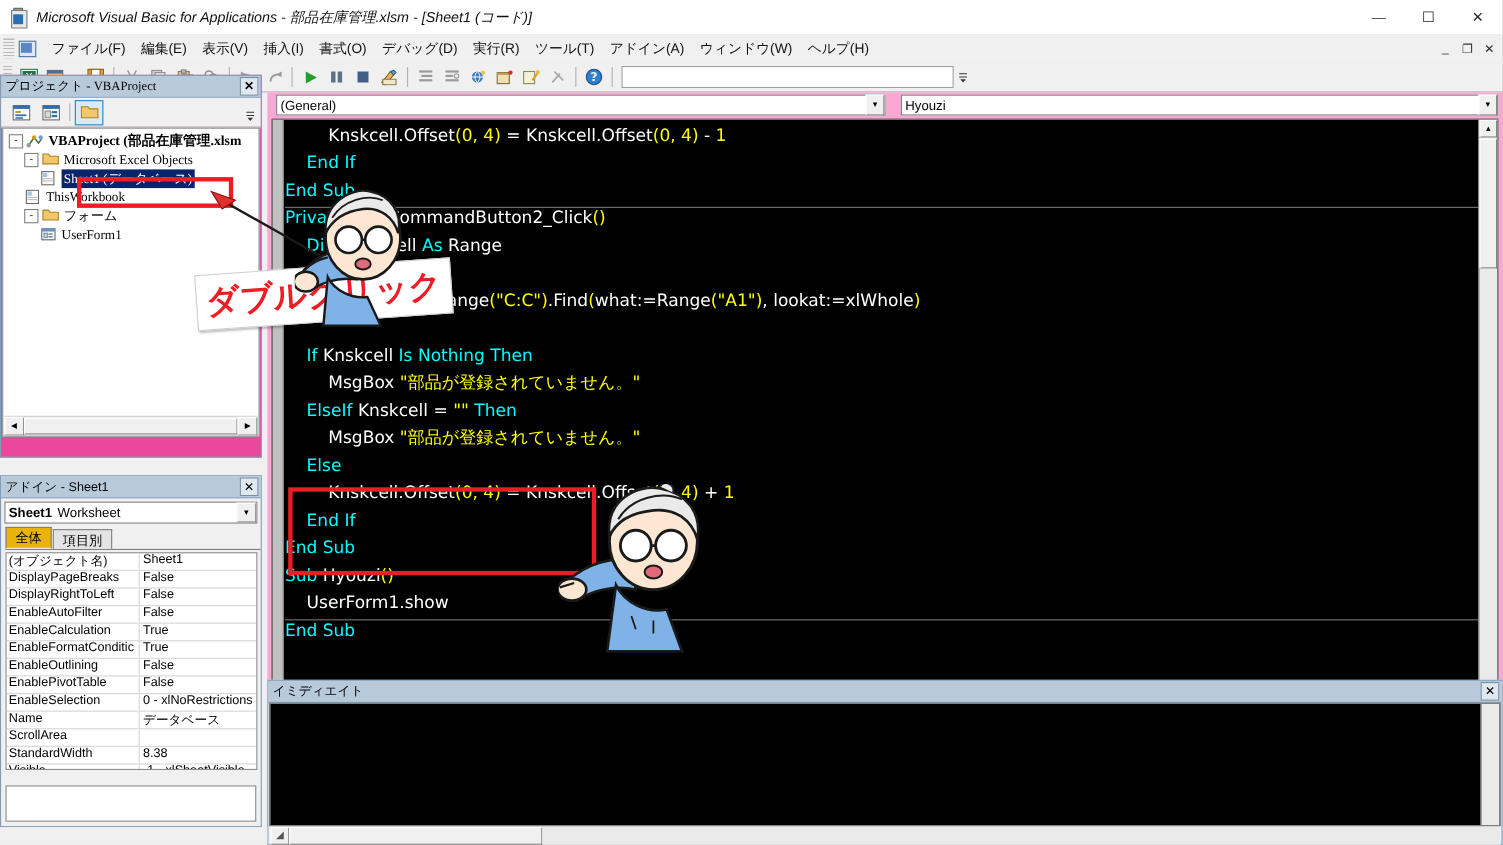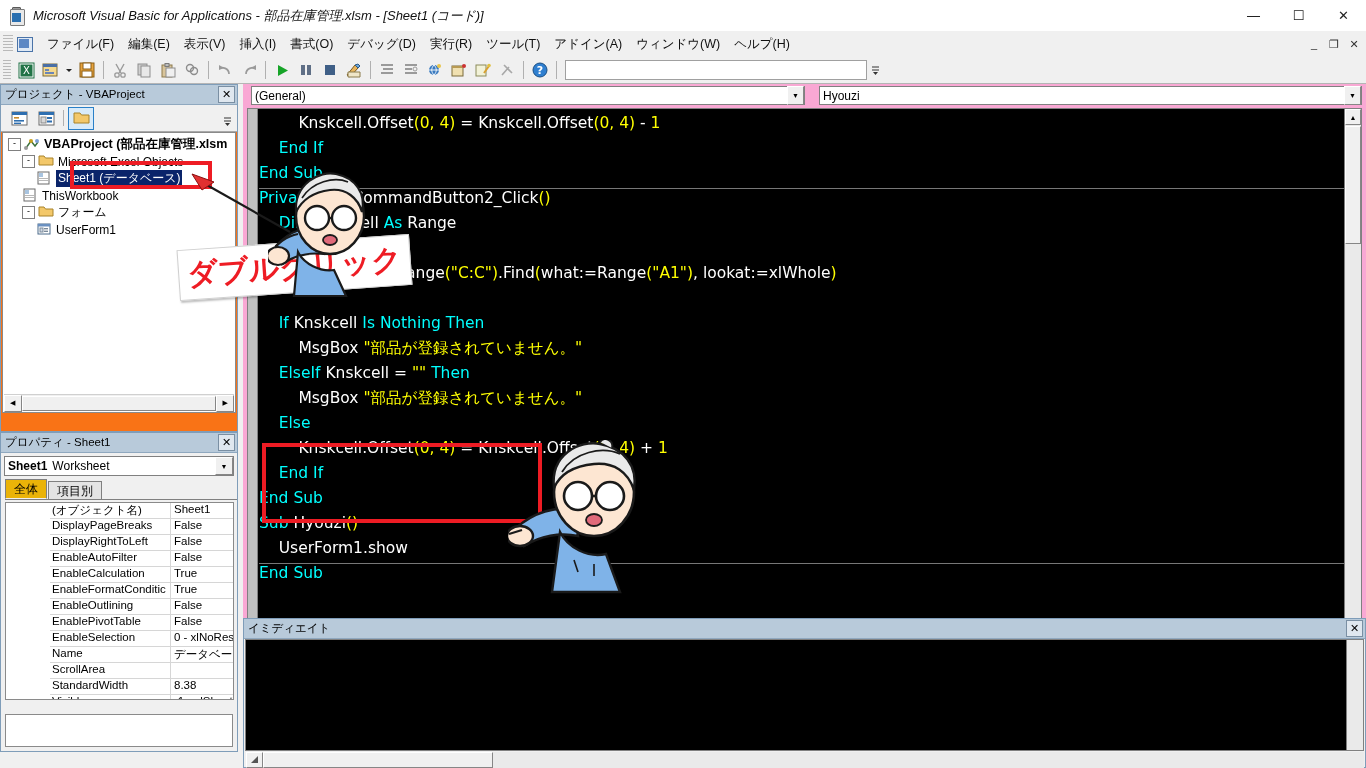--- a/index.html
+++ b/index.html
@@ -40,22 +40,22 @@
   .tgrip{width:8px;height:20px;margin:0 3px;
     background:repeating-linear-gradient(to bottom,#b9b9b9 0 1px,transparent 1px 3px);}
   .tbtn{width:22px;height:22px;margin:0 1px;display:flex;align-items:center;justify-content:center;position:relative;}
   .tsep{width:1px;height:18px;background:#b0b0b0;margin:0 4px;}
   .tbox{width:300px;height:18px;background:#fff;border:1px solid #a0a0a0;margin-left:4px;}
   .tspin{width:12px;height:20px;margin-left:2px;display:flex;flex-direction:column;justify-content:center;align-items:center;font-size:7px;color:#333;}
 
   svg{display:block;}
 
   
-  .proj{position:absolute;left:0;top:84px;width:238px;height:348px;background:#f97316;
-    border:1px solid #7f9db9;box-sizing:border-box;}
+  .proj{position:absolute;left:0;top:68px;width:238px;height:348px;background:#ec4899;
+    border:1px solid #7f9db9;box-sizing:border-box;font-family:Liberation Serif, serif;}
   .panel-caption{height:19px;background:#b8cada;display:flex;align-items:center;
     padding:0 2px 0 4px;font-size:11.5px;color:#000;border-bottom:1px solid #8fa8bf;}
   .panel-caption .cap-title{flex:1;white-space:nowrap;overflow:hidden;}
   .capx{width:15px;height:15px;border:1px solid #7a8fa3;background:#dfe7ef;
     display:flex;align-items:center;justify-content:center;font-size:11px;font-weight:bold;color:#000;}
   .proj-toolbar{height:26px;background:#f0f0f0;display:flex;align-items:center;padding-left:6px;
     border-bottom:1px solid #a9a9a9;position:relative;}
   .pbtn{width:24px;height:21px;margin-right:3px;display:flex;align-items:center;justify-content:center;}
   .pbtn.on{border:1px solid #2a80c8;background:#d8ebfa;}
   .psep{width:1px;height:16px;background:#b0b0b0;margin:0 4px 0 2px;}
@@ -81,21 +81,21 @@
     border:1px solid #7f9db9;box-sizing:border-box;}
   .prop-combo{margin:3px 3px 0 3px;height:18px;background:#fff;border:1px solid #808080;
     display:flex;align-items:center;padding-left:3px;font-size:12px;}
   .prop-combo .pc-name{font-weight:bold;margin-right:5px;}
   .pc-arrow{margin-left:auto;width:16px;height:16px;background:#f0f0f0;border:1px solid #fff;
     border-right-color:#868686;border-bottom-color:#868686;display:flex;align-items:center;justify-content:center;font-size:7px;}
   .ptabs{display:flex;align-items:flex-end;height:20px;margin:3px 0 0 4px;border-bottom:1px solid #808080;}
   .ptab{height:18px;padding:1px 8px 0 8px;font-size:12px;border:1px solid #808080;border-bottom:none;
     background:#e4e4e4;margin-right:1px;box-sizing:border-box;}
   .ptab.active{background:#eab308;height:20px;border-bottom:1px solid #f0f0f0;font-weight:normal;}
-  .ptable{margin:2px 3px 0 4px;border:1px solid #8a8a8a;background:#fff;height:196px;overflow:hidden;padding-left:44px;}
+  .ptable{margin:2px 3px 0 4px;border:1px solid #8a8a8a;background:#fff;height:196px;overflow:hidden;}
   .prow{display:flex;height:15px;border-bottom:1px solid #d6d6d6;font-size:11.5px;}
   .pkey{width:118px;padding-left:2px;border-right:1px solid #d6d6d6;overflow:hidden;white-space:nowrap;}
   .pval{flex:1;padding-left:3px;overflow:hidden;white-space:nowrap;}
   .props-blank{position:absolute;left:4px;right:4px;bottom:4px;top:281px;background:#fff;border:1px solid #8a8a8a;}
 
   
   .codewin{position:absolute;left:243px;top:84px;right:0;bottom:16px;background:#f9a8d4;}
   .combo-row{position:absolute;left:8px;top:2px;right:4px;height:20px;display:flex;}
   .cmb{height:19px;background:#fff;border:1px solid #808080;display:flex;align-items:center;
     padding-left:3px;font-size:12px;box-sizing:border-box;}
@@ -457,21 +457,21 @@
         <div class="hsb-arrow">◀</div>
         <div class="hsb-thumb"></div>
         <div class="hsb-track"></div>
         <div class="hsb-arrow">▶</div>
       </div>
     </div>
   </div>
 
   <div class="props">
     <div class="panel-caption">
-      <div class="cap-title">プロパティ - Sheet1</div>
+      <div class="cap-title">アドイン - Sheet1</div>
       <div class="capx">✕</div>
     </div>
     <div class="prop-combo">
       <span class="pc-name">Sheet1</span>
       <span>Worksheet</span>
       <span class="pc-arrow">▼</span>
     </div>
     <div class="ptabs">
       <div class="ptab active">全体</div>
       <div class="ptab">項目別</div>

